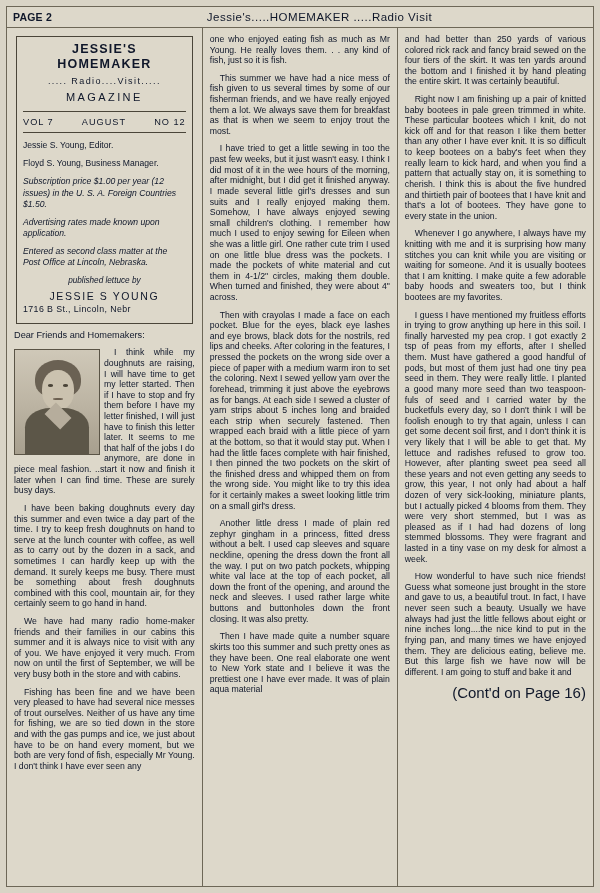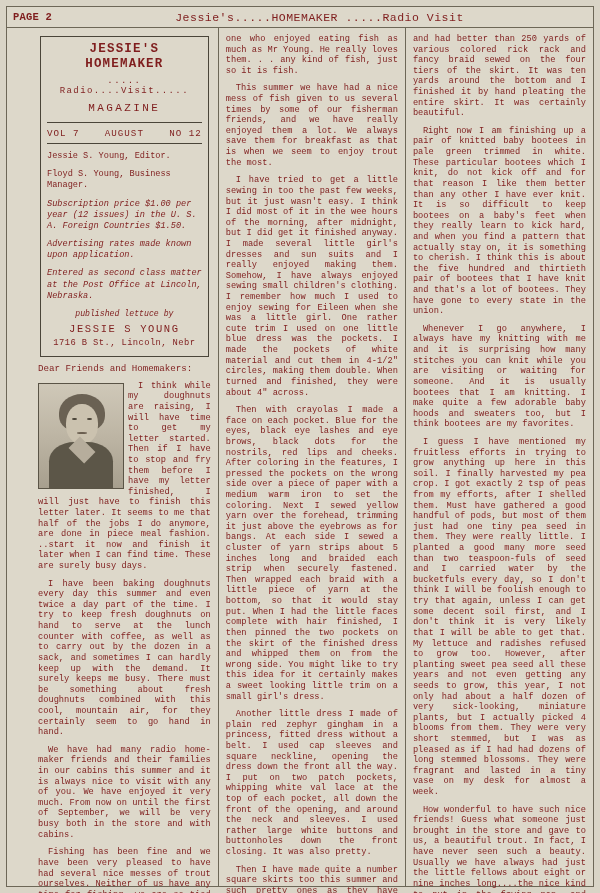--- a/index.html
+++ b/index.html
@@ -6,22 +6,22 @@
     margin: 0;
     padding: 0;
     background: #b9b3a4;
   }
   .page {
     position: relative;
     width: 600px;
     height: 893px;
     background: #d9d4c6;
     box-sizing: border-box;
-    font-family: Liberation Mono, monospace;
-    color: #7f1d1d;
+    font-family: Liberation Sans, sans-serif;
+    color: #0f172a;
     overflow: hidden;
   }
   .page-inner {
     position: absolute;
     left: 6px;
     top: 6px;
     right: 6px;
     bottom: 6px;
     border: 1px solid #6d6757;
     background: #ddd8ca;
@@ -53,21 +53,21 @@
     box-sizing: border-box;
   }
   .col {
     box-sizing: border-box;
     padding: 6px 7px 4px 7px;
     font-size: 8.7px;
     line-height: 1.22;
     text-align: justify;
     hyphens: none;
   }
-  .col1 { width: 33.4%; border-right: 1px solid #6d6757; margin-left: 24px; }
+  .col1 { width: 33.4%; border-right: 1px solid #6d6757; }
   .col2 { width: 33.3%; border-right: 1px solid #6d6757; }
   .col3 { width: 33.3%; }
 
   
   .masthead {
     border: 1px solid #4a4539;
     margin: 2px 2px 6px 2px;
     padding: 5px 6px 6px 6px;
     text-align: center;
   }
@@ -106,21 +106,21 @@
   }
   .mast-body p { margin: 0 0 7px 0; }
   .mast-italic { font-style: italic; }
   .mast-name {
     text-align: center;
     font-size: 10.5px;
     letter-spacing: 1.6px;
     margin: 4px 0 2px 0;
   }
   .mast-addr {
-    text-align: center;
+    text-align: left;
     font-size: 8.8px;
     letter-spacing: 0.4px;
     margin-bottom: 2px;
   }
   .mast-pub {
     text-align: center;
     font-size: 8.2px;
     font-style: italic;
     margin-top: 6px;
   }

